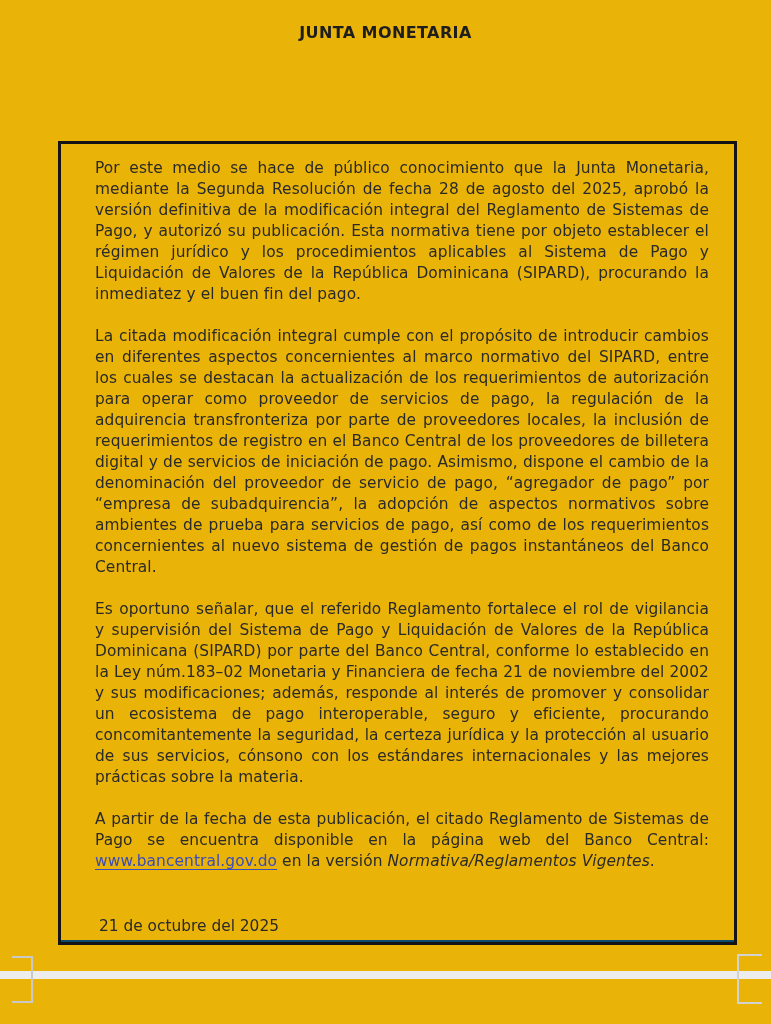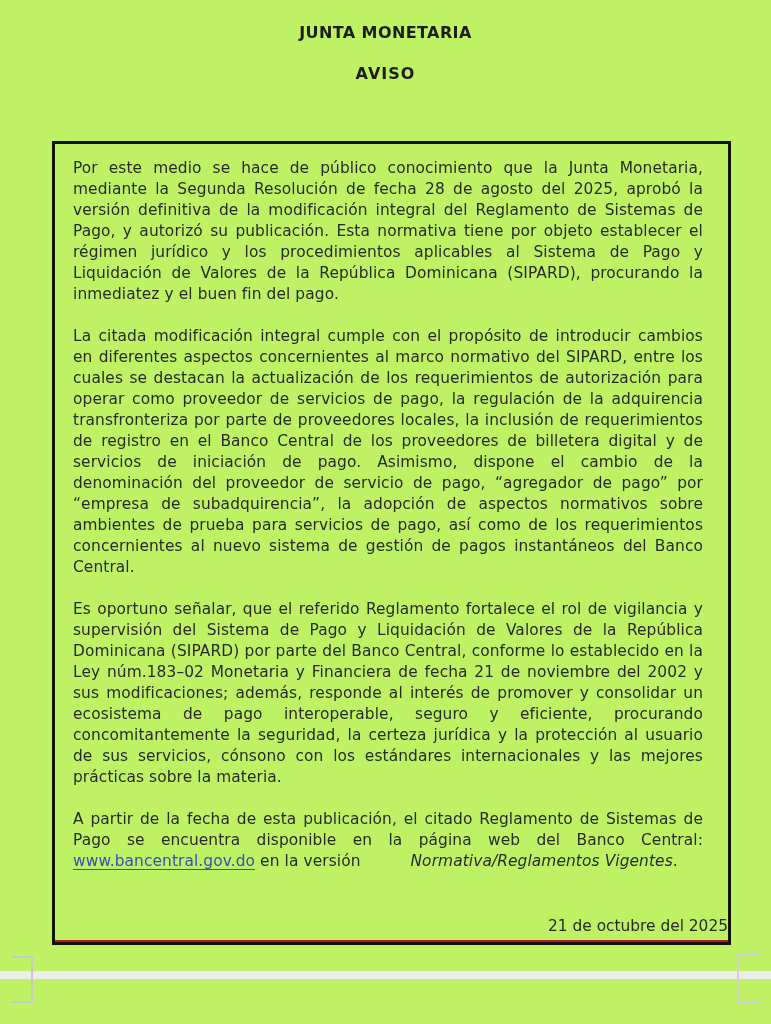--- a/index.html
+++ b/index.html
@@ -5,21 +5,21 @@
   html, body {
     margin: 0;
     padding: 0;
     background: #ffffff;
     font-family: "DejaVu Sans", "Liberation Sans", sans-serif;
   }
   .page {
     position: relative;
     width: 771px;
     height: 1024px;
-    background: #bef264;
+    background: #eab308;
     overflow: hidden;
     color: #232323;
   }
   
   .doc-header {
     position: absolute;
     top: 21px;
     left: 0;
     width: 771px;
     text-align: center;
@@ -34,56 +34,54 @@
   .notice-label {
     margin-top: 20px;
     font-size: 16px;
     font-weight: 600;
     letter-spacing: 1px;
     color: #1e1e1e;
   }
   
   .notice-box {
     position: absolute;
-    left: 52px;
+    left: 58px;
     top: 141px;
     width: 679px;
     height: 804px;
     box-sizing: border-box;
     border: 3px solid #141414;
-    padding: 14px 25px 0 18px;
+    padding: 14px 25px 0 34px;
   }
   .para {
     margin: 0 0 21px 0;
     font-size: 15.4px;
     line-height: 21px;
     text-align: justify;
     color: #2a2a2a;
     letter-spacing: 0.1px;
   }
   .para .link {
     color: #3a4db9;
     text-decoration: underline;
     text-underline-offset: 3px;
   }
   .para em {
     font-style: italic;
-    margin-left: 45px;
   }
   .date-row {
     position: absolute;
     left: 0;
     right: 0;
     bottom: 0;
     padding: 0 0 3px 38px;
-    border-bottom: 2px solid #b91c1c;
+    border-bottom: 2px solid #0c4a6e;
     font-size: 15.4px;
     line-height: 21px;
     color: #2a2a2a;
-    text-align: right;
   }
   
   .scan-band {
     position: absolute;
     left: 0;
     top: 971px;
     width: 771px;
     height: 8px;
     background: #ededed;
     z-index: 1;
@@ -111,21 +109,20 @@
     z-index: 2;
   }
 </style>
 </head>
 <body>
 
 <div class="page">
 
   <header class="doc-header">
     <div class="org-title">JUNTA MONETARIA</div>
-    <div class="notice-label">AVISO</div>
   </header>
 
   <section class="notice-box">
     <p class="para">Por este medio se hace de público conocimiento que la Junta Monetaria, mediante la Segunda Resolución de fecha 28 de agosto del 2025, aprobó la versión definitiva de la modificación integral del Reglamento de Sistemas de Pago, y autorizó su publicación. Esta normativa tiene por objeto establecer el régimen jurídico y los procedimientos aplicables al Sistema de Pago y Liquidación de Valores de la República Dominicana (SIPARD), procurando la inmediatez y el buen fin del pago.</p>
     <p class="para">La citada modificación integral cumple con el propósito de introducir cambios en diferentes aspectos concernientes al marco normativo del SIPARD, entre los cuales se destacan la actualización de los requerimientos de autorización para operar como proveedor de servicios de pago, la regulación de la adquirencia transfronteriza por parte de proveedores locales, la inclusión de requerimientos de registro en el Banco Central de los proveedores de billetera digital y de servicios de iniciación de pago. Asimismo, dispone el cambio de la denominación del proveedor de servicio de pago, “agregador de pago” por “empresa de subadquirencia”, la adopción de aspectos normativos sobre ambientes de prueba para servicios de pago, así como de los requerimientos concernientes al nuevo sistema de gestión de pagos instantáneos del Banco Central.</p>
     <p class="para">Es oportuno señalar, que el referido Reglamento fortalece el rol de vigilancia y supervisión del Sistema de Pago y Liquidación de Valores de la República Dominicana (SIPARD) por parte del Banco Central, conforme lo establecido en la Ley núm.183–02 Monetaria y Financiera de fecha 21 de noviembre del 2002 y sus modificaciones; además, responde al interés de promover y consolidar un ecosistema de pago interoperable, seguro y eficiente, procurando concomitantemente la seguridad, la certeza jurídica y la protección al usuario de sus servicios, cónsono con los estándares internacionales y las mejores prácticas sobre la materia.</p>
     <p class="para"><span>A partir de la fecha de esta publicación, el citado Reglamento de Sistemas de Pago se encuentra disponible en la página web del Banco Central: </span><a class="link" href="#">www.bancentral.gov.do</a><span> en la versión </span><em>Normativa/Reglamentos Vigentes</em><span>.</span></p>
     <div class="date-row">21 de octubre del 2025</div>
   </section>
 

